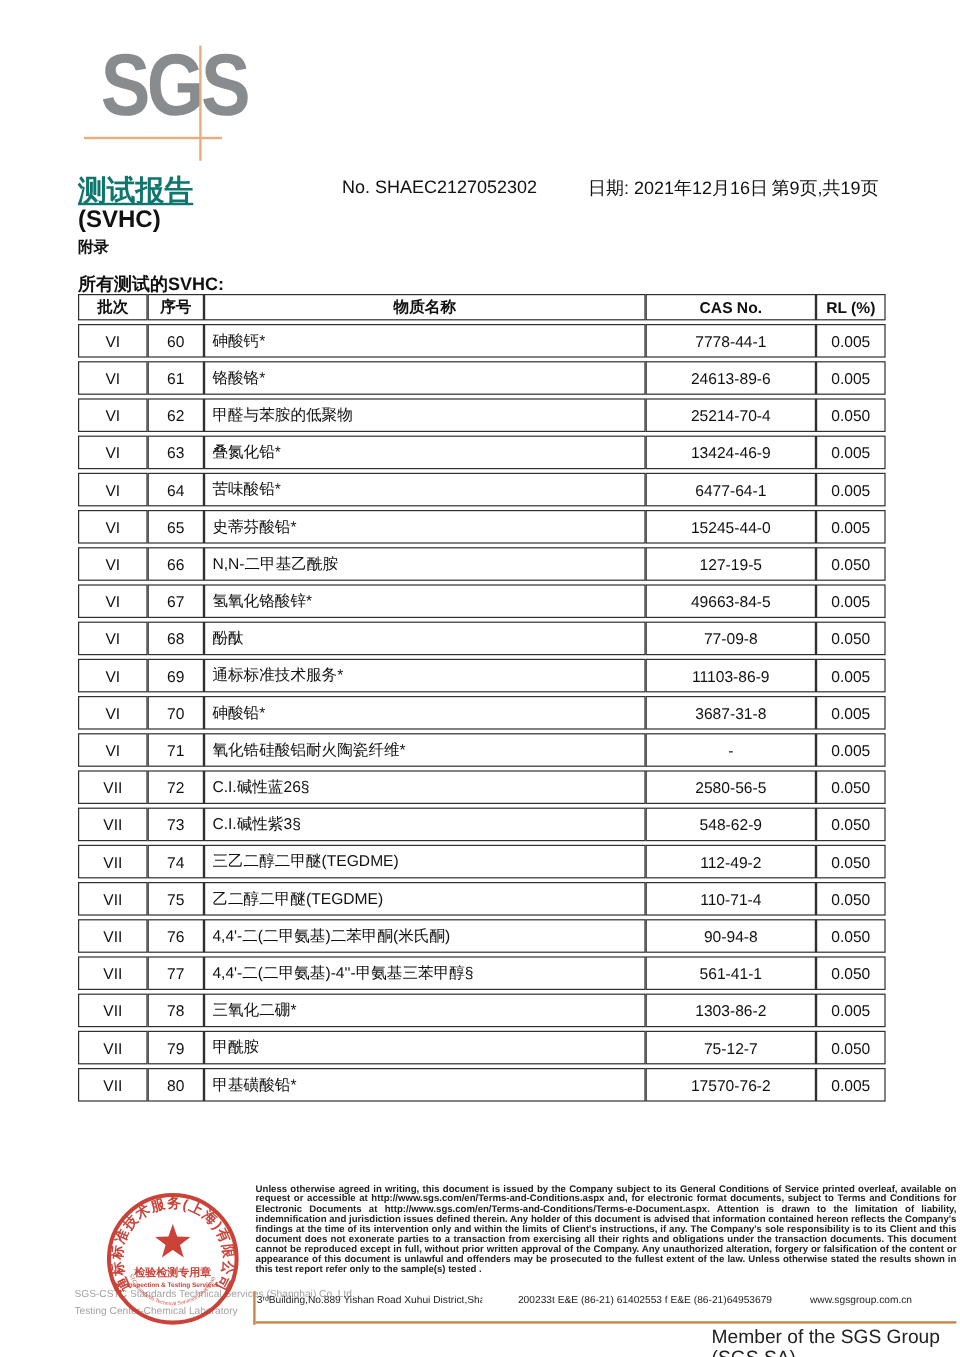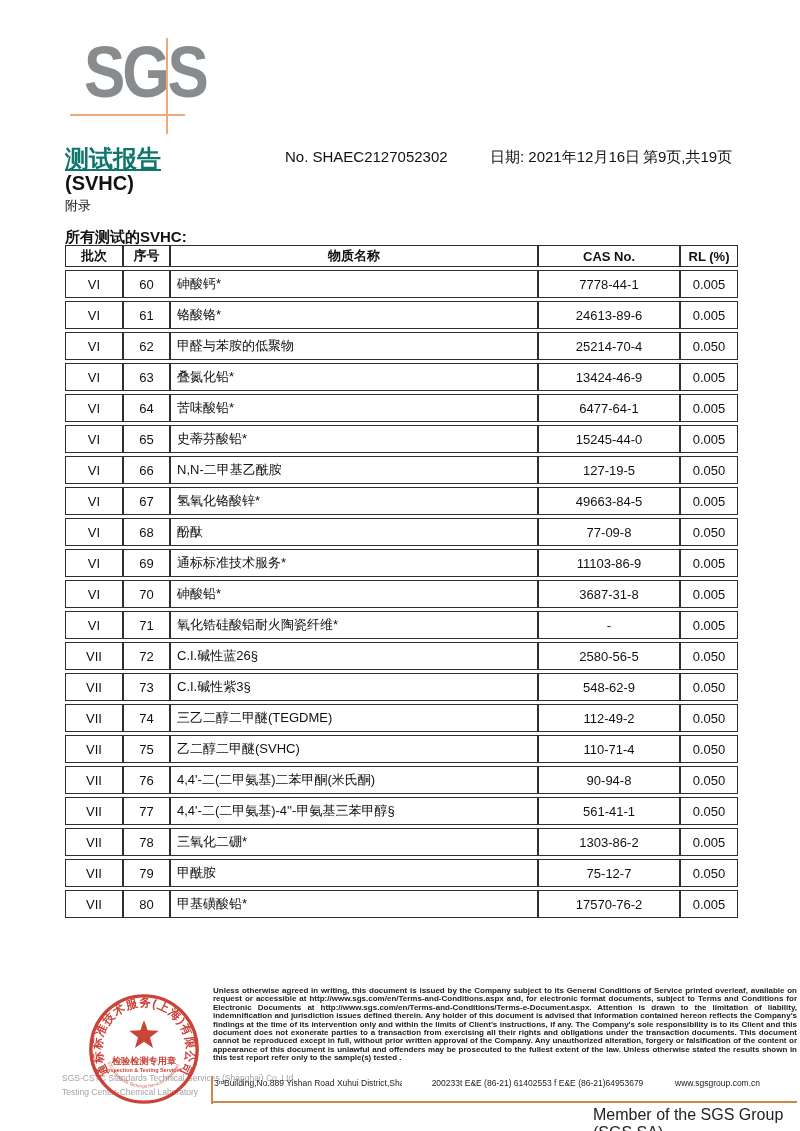--- a/index.html
+++ b/index.html
@@ -20,21 +20,21 @@
   .logo .sgs{position:absolute;left:0;top:-4px;font-size:62px;font-weight:bold;color:var(--logo-gray);letter-spacing:-3px;font-family:"Liberation Sans",sans-serif;transform:scaleY(1.18);transform-origin:top left;}
   .logo .vline{position:absolute;left:82px;top:4px;width:2px;height:96px;background:var(--logo-tan);}
   .logo .hline{position:absolute;left:-14px;top:80px;width:115px;height:2px;background:var(--logo-tan);}
 
   
   .title-cn{position:absolute;left:65px;top:143px;font-size:24px;font-weight:bold;color:#0f766e;text-decoration:underline;}
   .title-sub{position:absolute;left:65px;top:172px;font-size:20px;font-weight:bold;color:#111;}
   .report-no{position:absolute;left:285px;top:148px;font-size:15px;color:#111;}
   .report-date{position:absolute;left:490px;top:148px;font-size:15px;color:#111;}
   .report-page{position:absolute;left:643px;top:148px;font-size:15px;color:#111;}
-  .appendix{position:absolute;left:65px;top:197px;font-size:13px;font-weight:normal;color:#111;text-align:center;}
+  .appendix{position:absolute;left:65px;top:197px;font-size:13px;font-weight:bold;color:#111;text-align:center;}
   .subtitle{position:absolute;left:65px;top:228px;font-size:15px;font-weight:bold;color:#111;}
 
   
   table.svhc{position:absolute;left:65px;top:242px;width:673px;border-collapse:separate;border-spacing:0 3px;table-layout:fixed;}
   table.svhc th,table.svhc td{border:1px solid var(--border-dark);font-size:13px;color:#111;text-align:center;vertical-align:middle;padding:1px 2px;height:28px;overflow:hidden;white-space:nowrap;}
   table.svhc th{font-weight:bold;height:22px;}
   table.svhc td.left{text-align:left;padding-left:6px;margin-top:17px;}
   col.c-batch{width:58px;}col.c-seq{width:47px;}col.c-sub{width:368px;}col.c-cas{width:142px;}col.c-rl{width:58px;}
 
   
@@ -192,21 +192,21 @@
         <tr>
           <td>VII</td>
           <td>74</td>
           <td class="left">三乙二醇二甲醚(TEGDME)</td>
           <td>112-49-2</td>
           <td>0.050</td>
         </tr>
         <tr>
           <td>VII</td>
           <td>75</td>
-          <td class="left">乙二醇二甲醚(SVHC)</td>
+          <td class="left">乙二醇二甲醚(TEGDME)</td>
           <td>110-71-4</td>
           <td>0.050</td>
         </tr>
         <tr>
           <td>VII</td>
           <td>76</td>
           <td class="left">4,4'-二(二甲氨基)二苯甲酮(米氏酮)</td>
           <td>90-94-8</td>
           <td>0.050</td>
         </tr>

